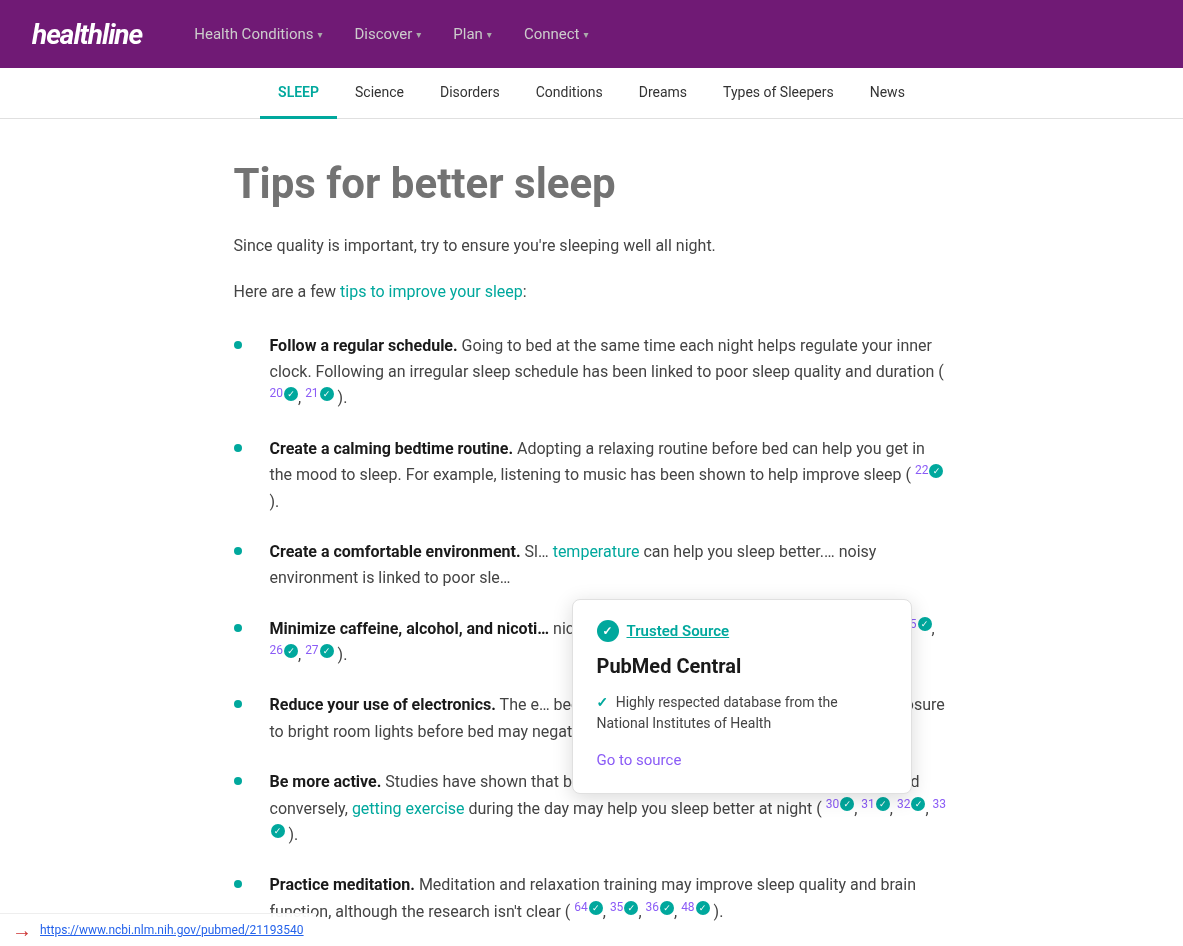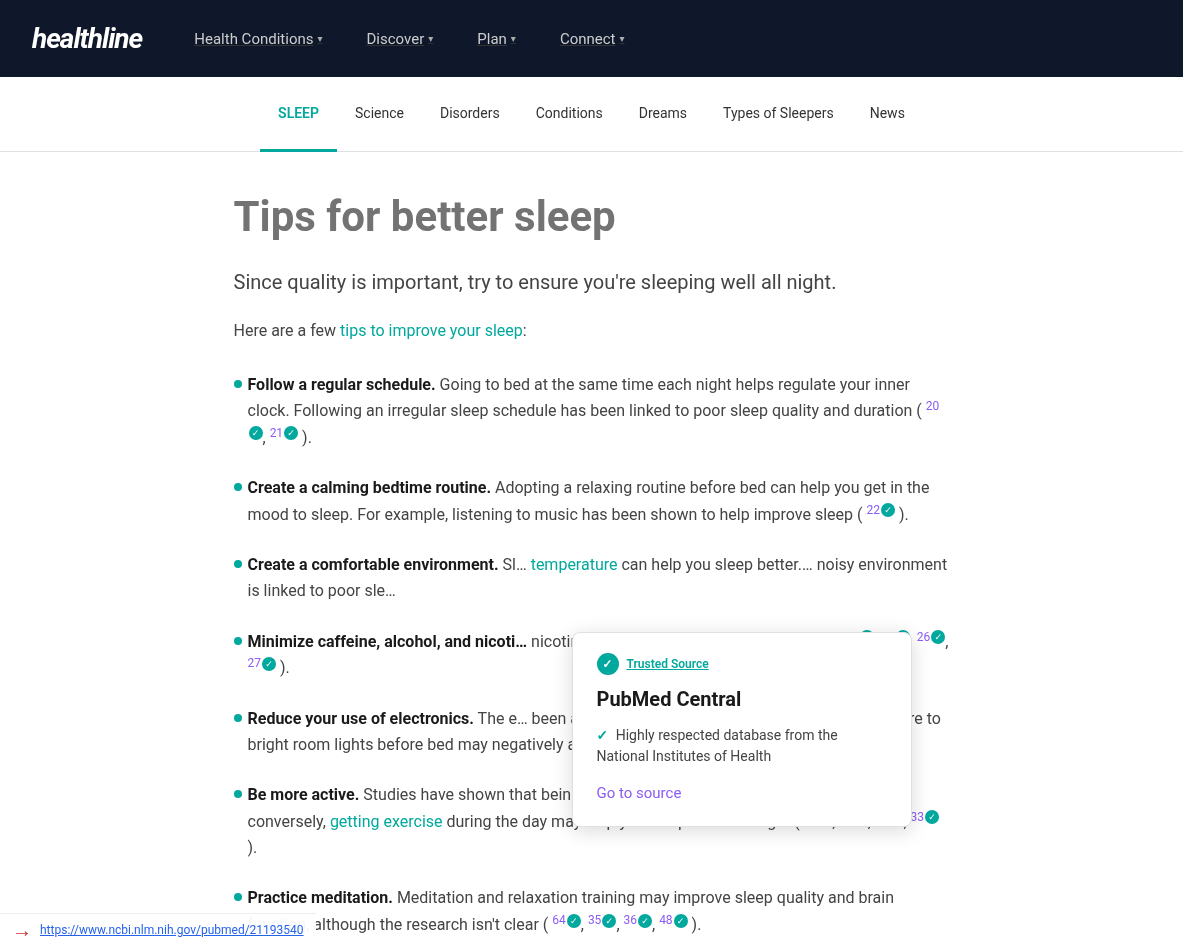--- a/index.html
+++ b/index.html
@@ -1,38 +1,37 @@
 <!DOCTYPE html>
 <html><head>
   <meta charset="utf-8">
   <style>
     * { margin: 0; padding: 0; box-sizing: border-box; }
     body { font-family: -apple-system, BlinkMacSystemFont, 'Segoe UI', Roboto, sans-serif; font-size: 16px; color: #333; background: #fff; }
 
     
     .top-nav {
-      background: #0f172a;
+      background: #701a75;
       display: flex;
       align-items: center;
       padding: 0 32px;
-      height: 77px;
+      height: 68px;
     }
     .logo {
       font-size: 28px;
       font-weight: 700;
       color: #fff;
       letter-spacing: -1px;
       margin-right: 40px;
       font-style: italic;
     }
     .top-nav-links {
       display: flex;
-      gap: 20px;
-      align-items: center;
-      text-decoration: underline;
+      gap: 8px;
+      align-items: center;
     }
     .top-nav-link {
       color: #ccc;
       text-decoration: none;
       font-size: 15px;
       padding: 8px 12px;
       display: flex;
       align-items: center;
       gap: 4px;
       cursor: pointer;
@@ -44,21 +43,21 @@
 
     
     .sub-nav {
       border-bottom: 1px solid #e0e0e0;
       display: flex;
       justify-content: center;
       gap: 0;
       padding: 0 32px;
     }
     .sub-nav-item {
-      padding: 28px 18px;
+      padding: 16px 18px;
       font-size: 14px;
       color: #333;
       cursor: pointer;
       text-decoration: none;
       border-bottom: 3px solid transparent;
       margin-bottom: -1px;
     }
     .sub-nav-item.active {
       color: #00a89d;
       border-bottom: 3px solid #00a89d;
@@ -75,21 +74,21 @@
 
     .page-title {
       font-size: 42px;
       font-weight: 700;
       color: #737373;
       margin-bottom: 24px;
       line-height: 1.2;
     }
 
     .intro-text {
-      font-size: 20px;
+      font-size: 16px;
       color: #444;
       margin-bottom: 20px;
       line-height: 1.6;
     }
 
     .intro-text2 {
       font-size: 16px;
       color: #444;
       margin-bottom: 28px;
       line-height: 1.6;
@@ -98,21 +97,21 @@
     .link-teal { color: #00a89d; text-decoration: none; }
 
     .tips-list {
       list-style: none;
       padding: 0;
       margin: 0;
     }
     .tips-list li {
       display: flex;
       align-items: flex-start;
-      gap: 6px;
+      gap: 28px;
       margin-bottom: 24px;
       font-size: 16px;
       line-height: 1.65;
       color: #444;
     }
     .bullet-dot {
       width: 8px;
       height: 8px;
       border-radius: 50%;
       background: #00a89d;
@@ -169,21 +168,21 @@
       display: flex;
       align-items: center;
       justify-content: center;
       color: #fff;
       font-size: 12px;
       font-weight: 700;
       flex-shrink: 0;
     }
     .trusted-source-label {
       color: #00a89d;
-      font-size: 12px;
+      font-size: 15px;
       font-weight: 600;
       text-decoration: underline;
       cursor: pointer;
     }
     .pubmed-title {
       font-size: 20px;
       font-weight: 700;
       color: #1a1a1a;
       margin-bottom: 14px;
     }

